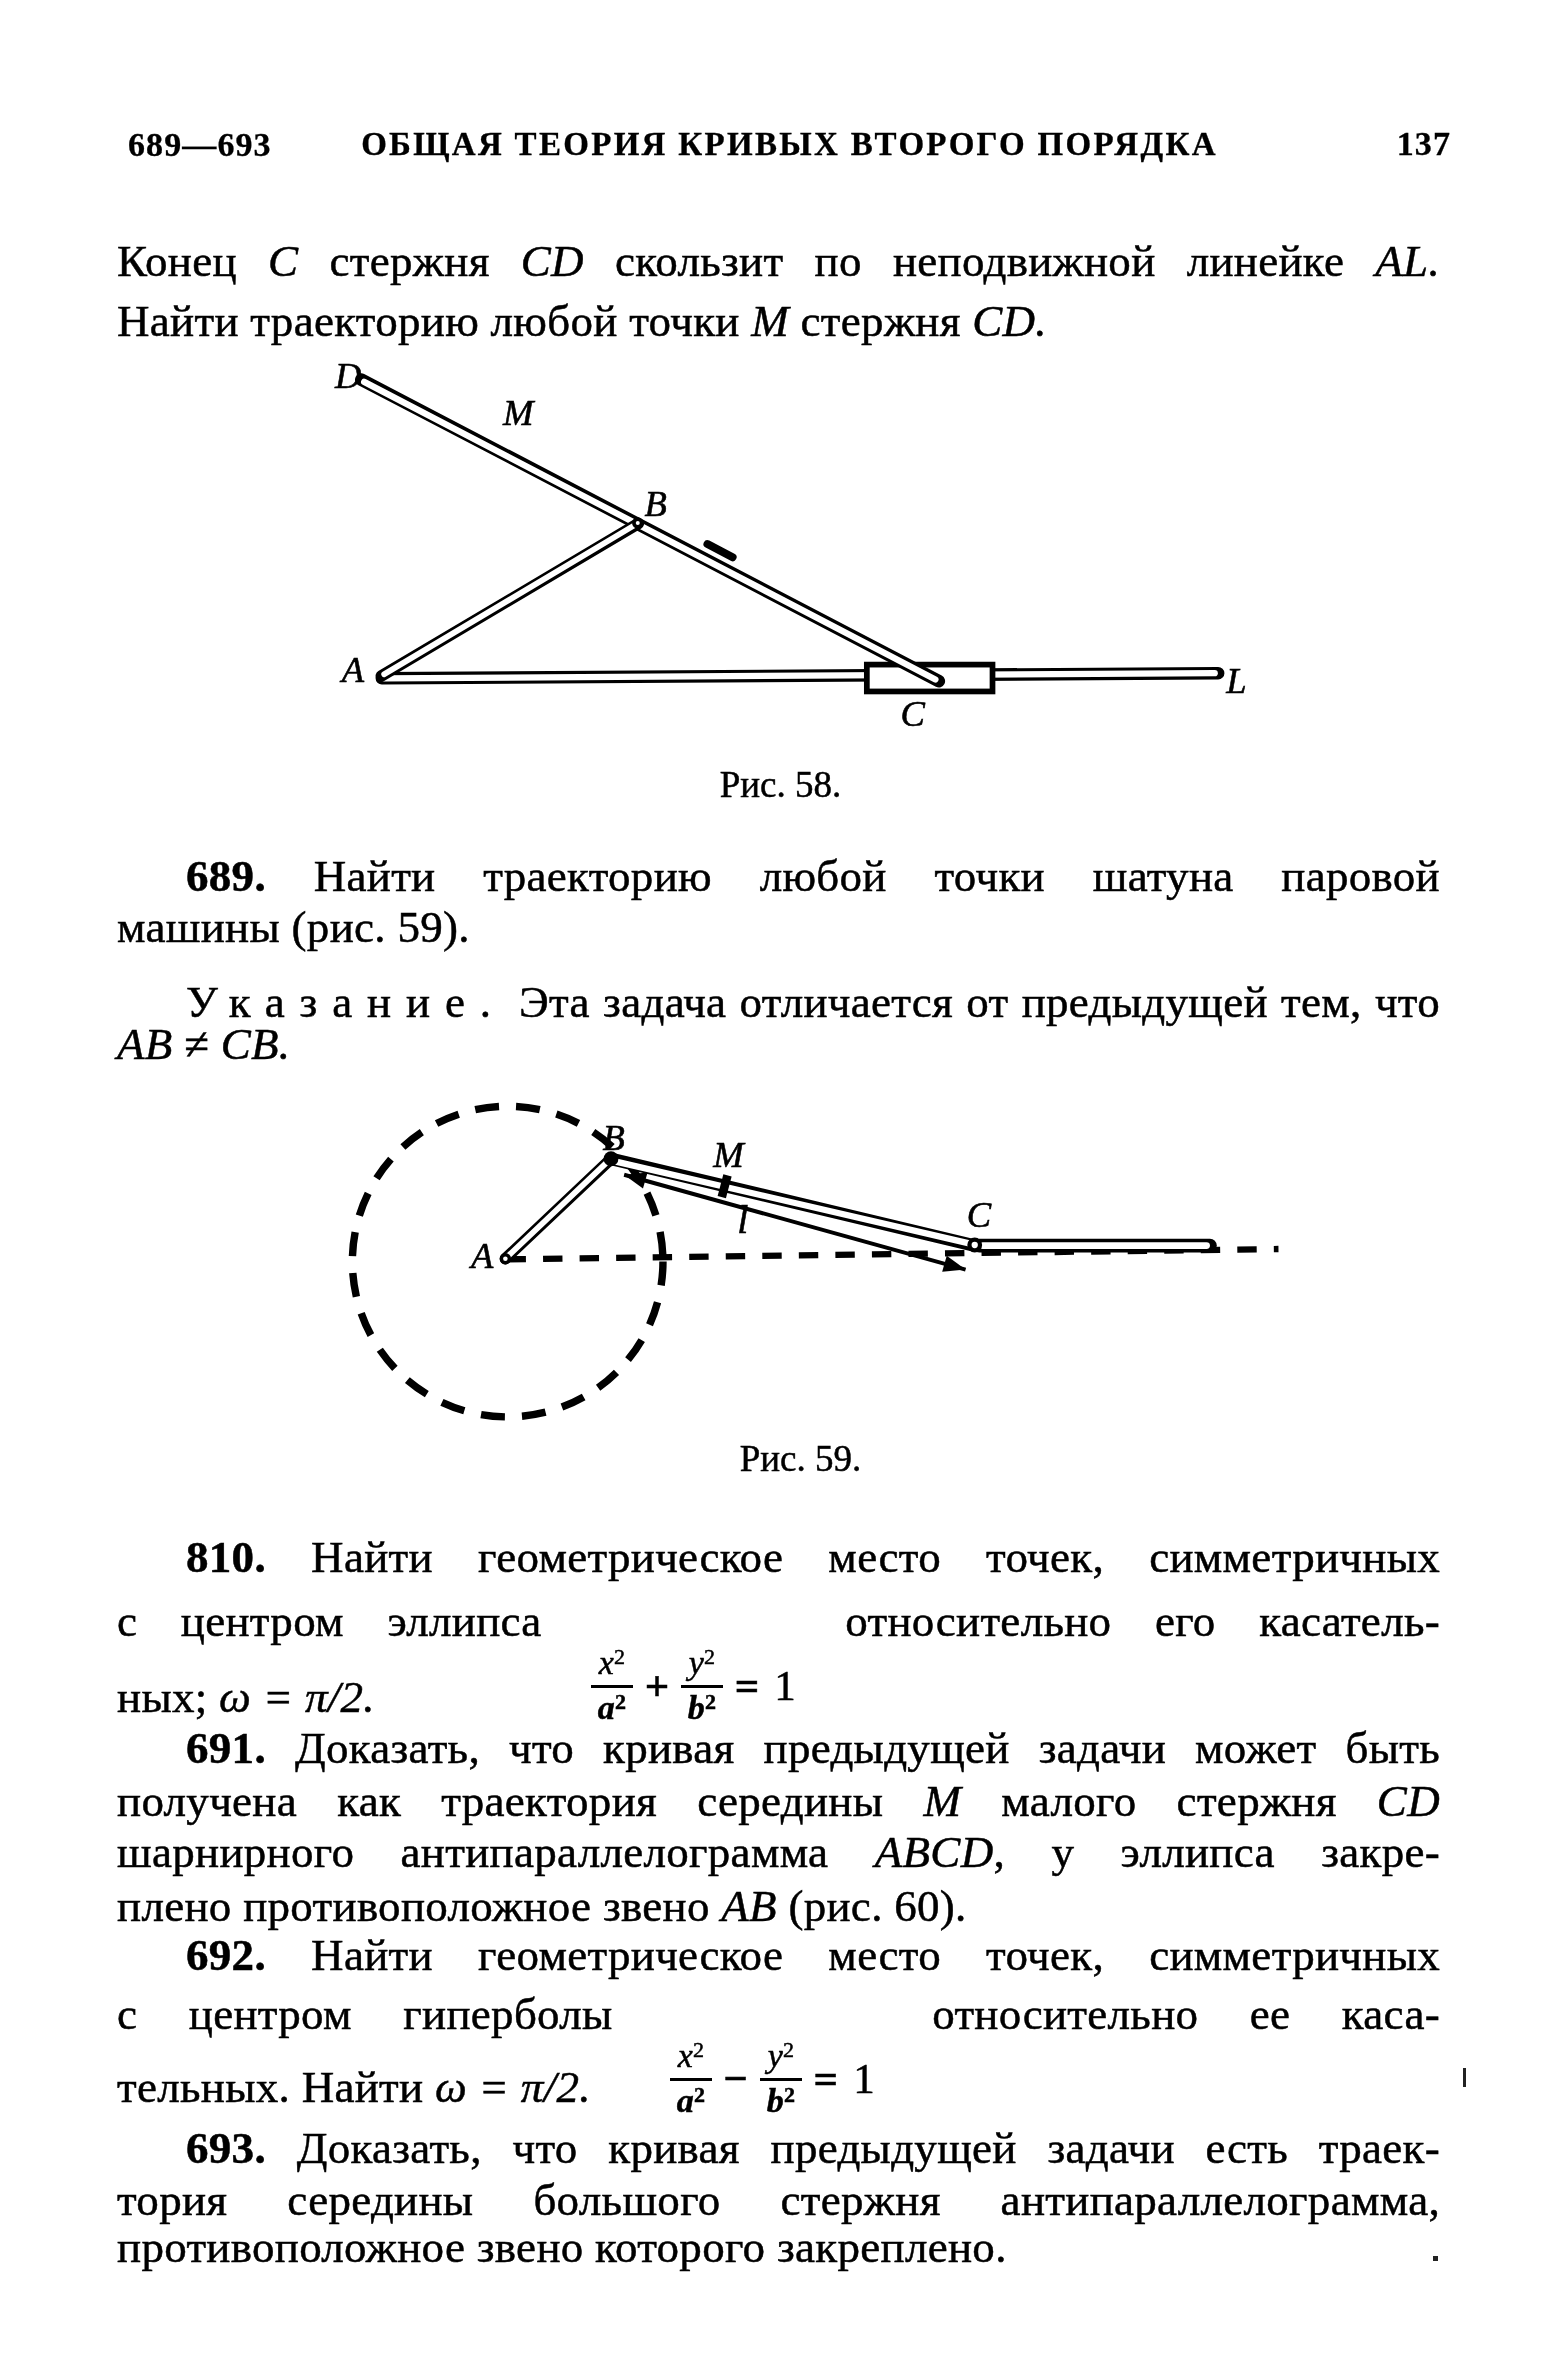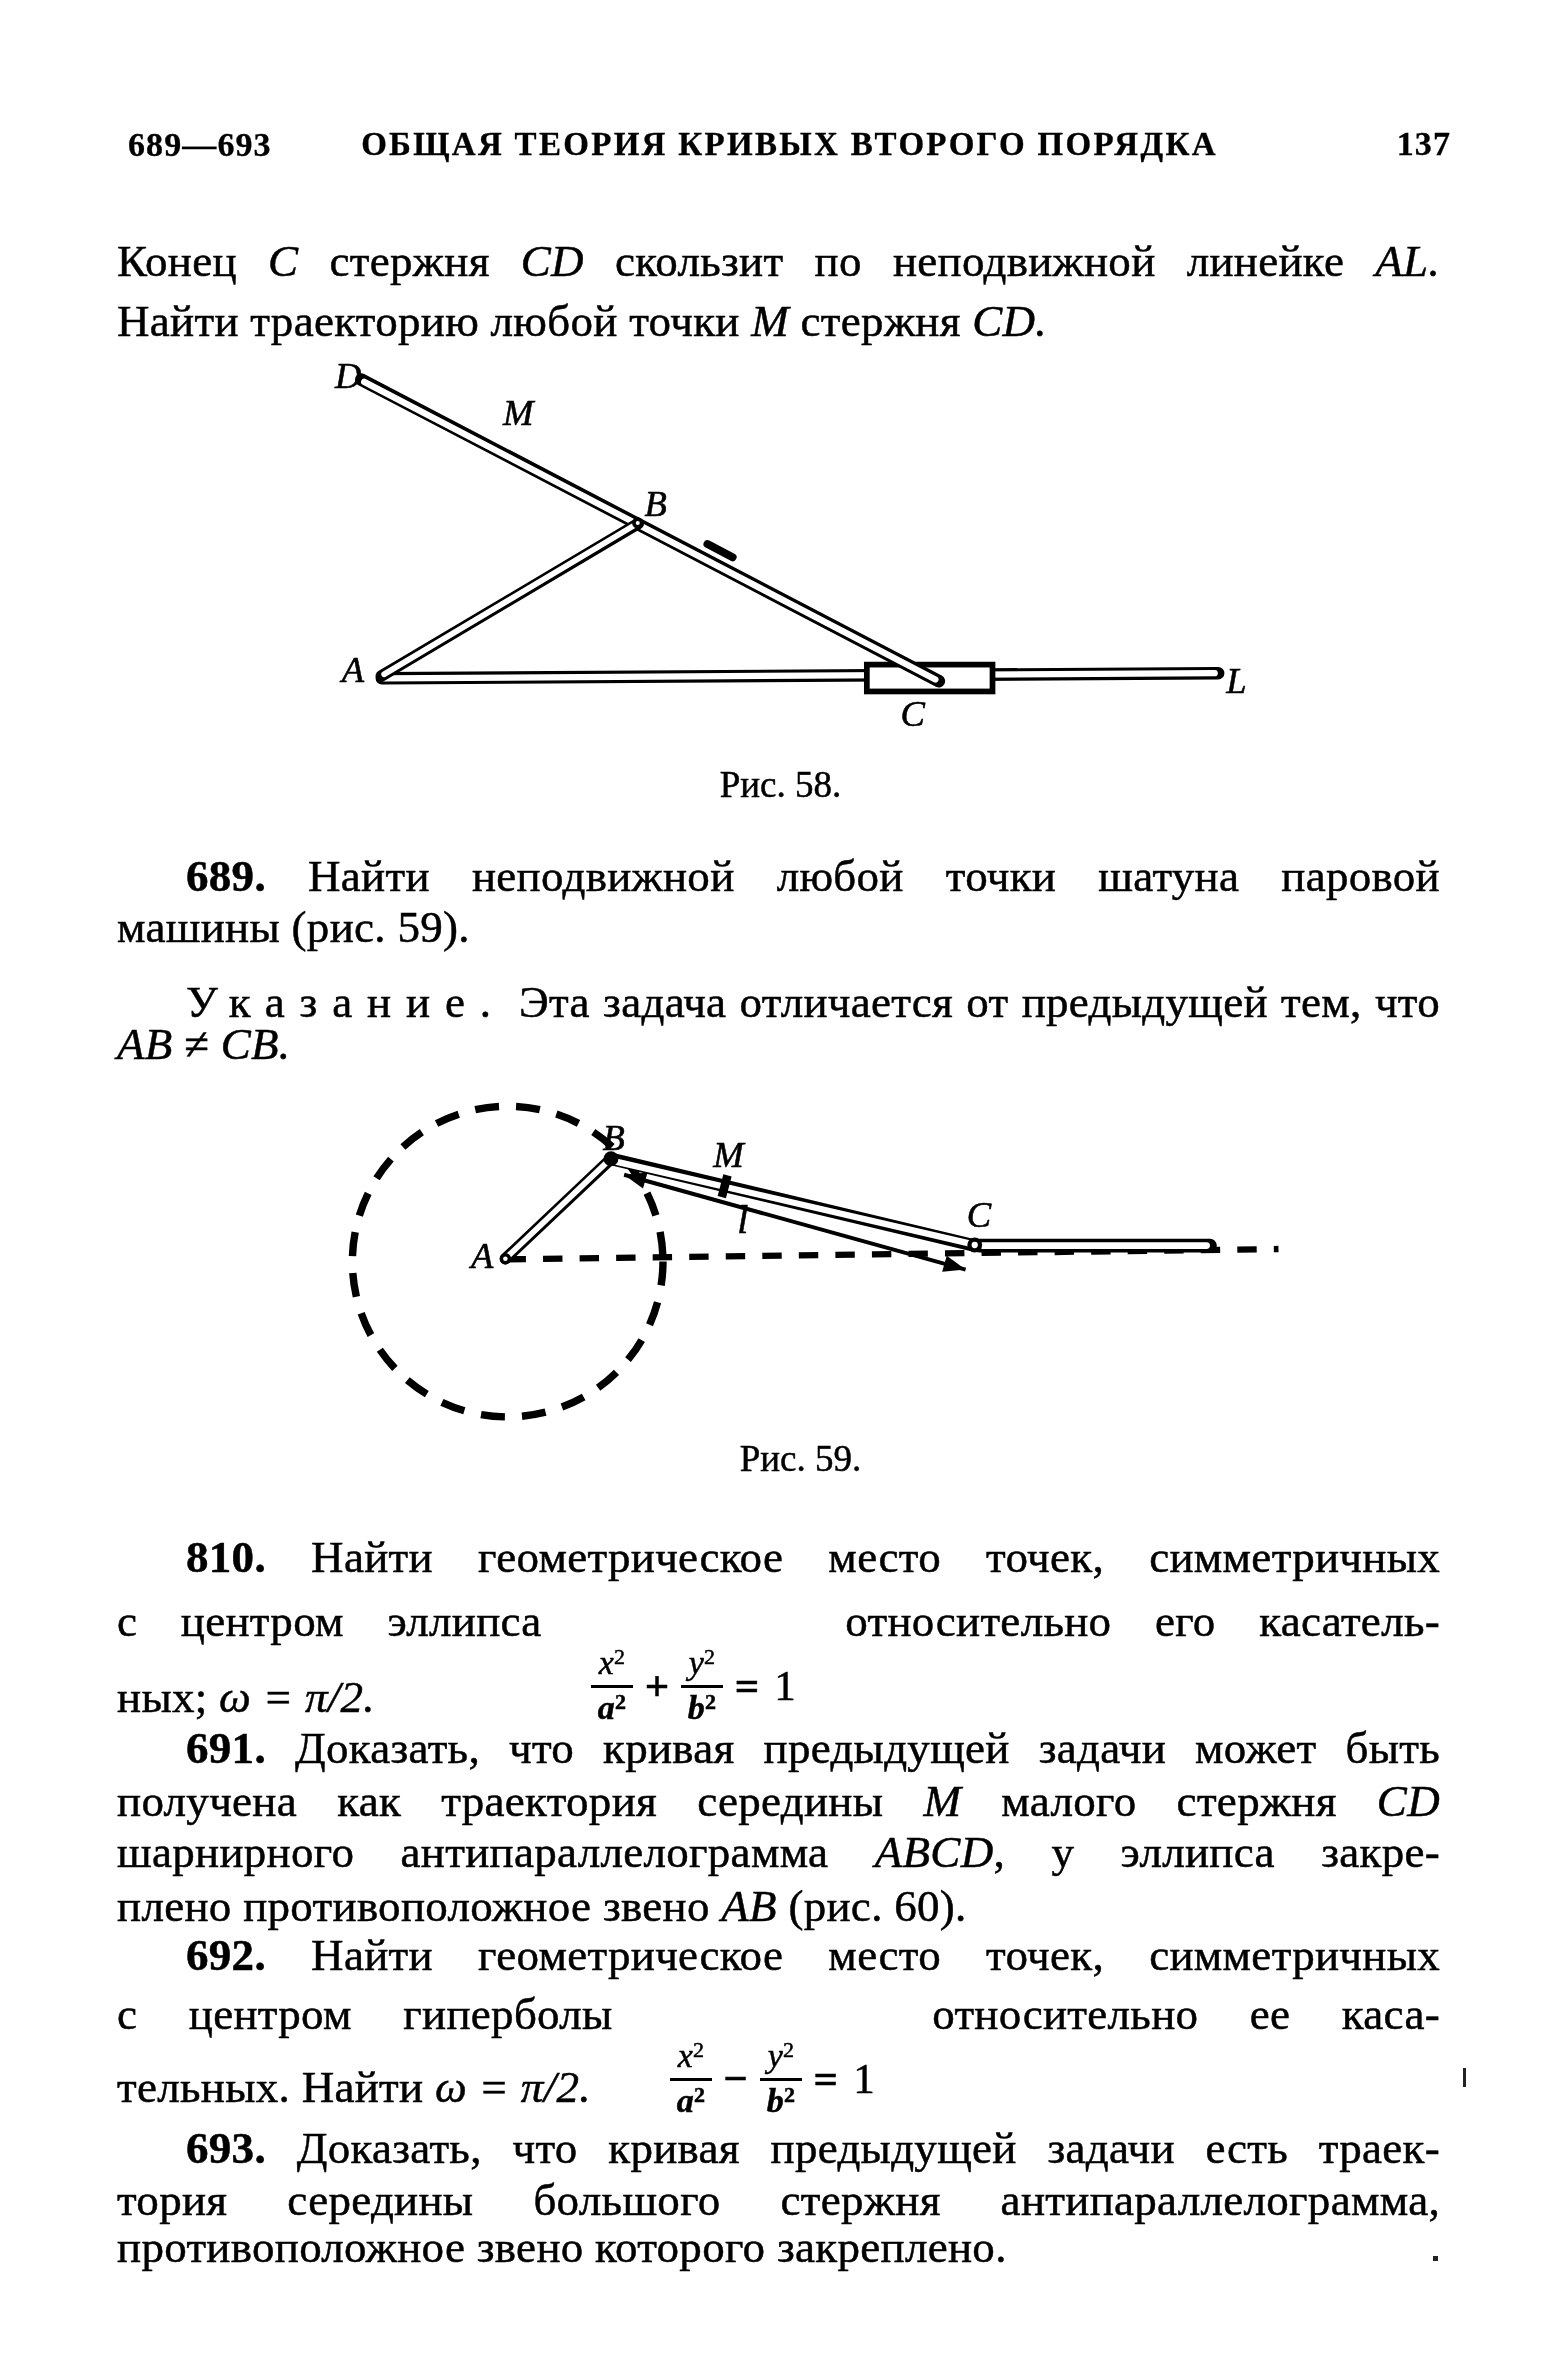--- a/index.html
+++ b/index.html
@@ -77,21 +77,21 @@
 
   <text class="flabel" x="586" y="678">D</text>
   <text class="flabel" x="880" y="744">M</text>
   <text class="flabel" x="1128" y="902">B</text>
   <text class="flabel" x="598" y="1194">A</text>
   <text class="flabel" x="1576" y="1270">C</text>
   <text class="flabel" x="2146" y="1212">L</text>
 </svg>
 <div class="fig-caption" style="left:666px; top:766px; width:229px">Рис. 58.</div>
 
-<div class="line j ind" style="top:854px"><span class="bd">689.</span><span> Найти неподвижной любой точки шатуна паровой</span></div>
+<div class="line j ind" style="top:854px"><span class="bd">689.</span><span> Найти траекторию любой точки шатуна паровой</span></div>
 <div class="line l" style="top:905px"><span>машины (рис. 59).</span></div>
 
 <div class="line j ind" style="top:980px"><span class="sp">Указание.</span><span> Эта задача отличается от предыдущей тем, что</span></div>
 <div class="line l" style="top:1022px"><span class="it">AB</span><span> ≠ </span><span class="it">CB.</span></div>
 
 <svg class="abs" style="left:297px; top:1080px" width="1006" height="354" viewBox="520 1890 1760 620">
 
   <circle cx="888" cy="2208" r="272" fill="none" stroke="#000" stroke-width="13" stroke-dasharray="42 30"></circle>
 
   <line x1="886" y1="2204" x2="2238" y2="2186" stroke="#000" stroke-width="11" stroke-dasharray="34 30"></line>

